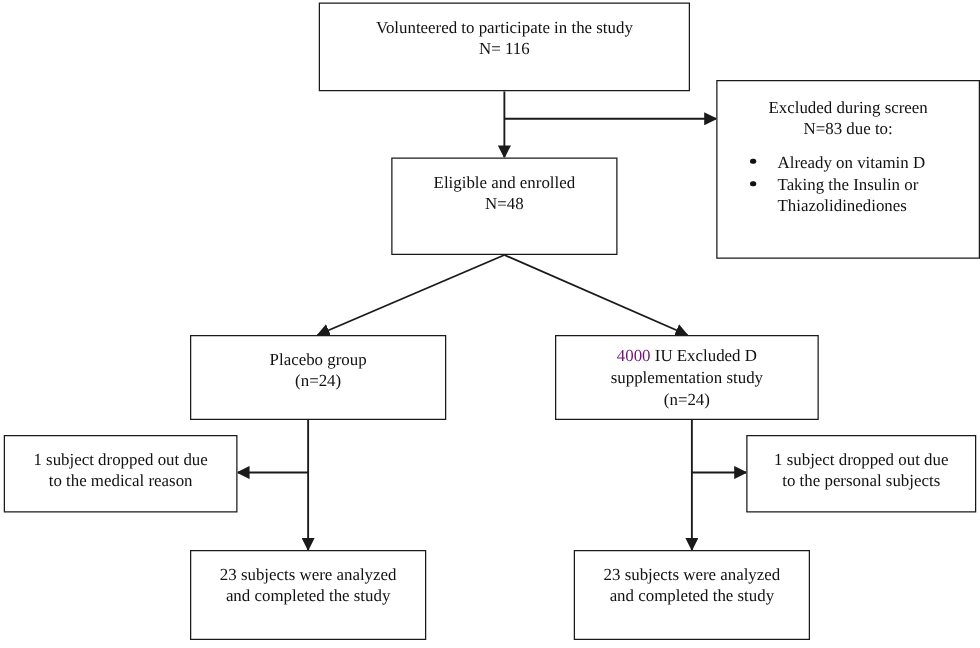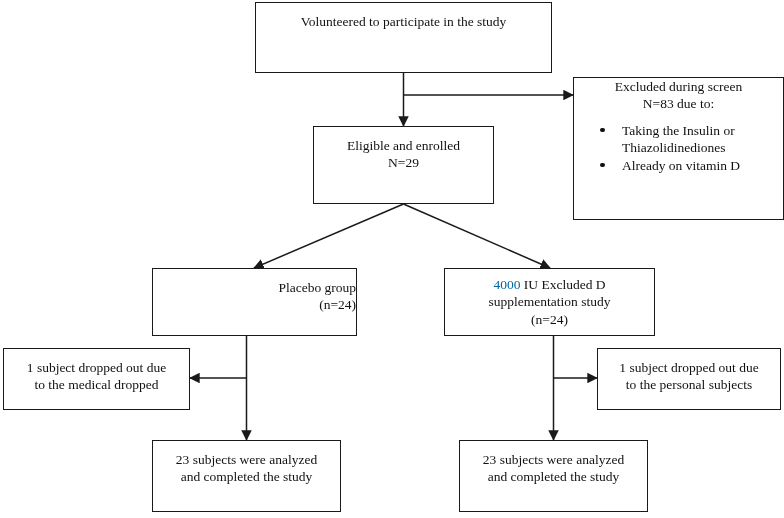--- a/index.html
+++ b/index.html
@@ -34,21 +34,21 @@
     line-height: 1.28;
     text-align: center;
     padding-top: 10px;
     z-index: 2;
   }
   .node .line {
     display: block;
     white-space: nowrap;
   }
   .accent {
-    color: #0369a1;
+    color: #701a75;
   }
   .bullet-list {
     list-style: none;
     margin: 9px 0 0 0;
     padding: 0 0 0 26px;
     text-align: left;
   }
   .bullet-list li {
     position: relative;
     padding-left: 22px;
@@ -59,23 +59,23 @@
     position: absolute;
     left: 0;
     top: 6px;
     width: 4.6px;
     height: 4.6px;
     border-radius: 50%;
     background: #111111;
   }
   
   #node-volunteered { left: 255px; top: 2px;   width: 297px; height: 71px; }
-  #node-excluded    { left: 573px; top: 77px;  width: 211px; height: 143px; padding-top: 0; }
+  #node-excluded    { left: 573px; top: 64px;  width: 211px; height: 143px; padding-top: 12px; }
   #node-enrolled    { left: 313px; top: 126px; width: 181px; height: 78px; }
-  #node-placebo     { left: 152px; top: 268px; width: 205px; height: 68px; text-align: right; }
+  #node-placebo     { left: 152px; top: 268px; width: 205px; height: 68px; }
   #node-vitamind    { left: 444px; top: 268px; width: 211px; height: 68px; padding-top: 7px; }
   #node-dropout-left  { left: 3px;   top: 348px; width: 187px; height: 62px; }
   #node-dropout-right { left: 597px; top: 348px; width: 184px; height: 62px; }
   #node-analyzed-left  { left: 152px; top: 440px; width: 189px; height: 72px; }
   #node-analyzed-right { left: 459px; top: 440px; width: 189px; height: 72px; }
 </style>
 </head>
 <body>
 
 <div id="flowchart">
@@ -99,57 +99,58 @@
 
     <path d="M 246.5 378 L 190 378" fill="none" stroke="#1a1a1a" stroke-width="1.5" marker-end="url(#arrow)"></path>
 
     <path d="M 553.5 336 L 553.5 440" fill="none" stroke="#1a1a1a" stroke-width="1.5" marker-end="url(#arrow)"></path>
 
     <path d="M 553.5 378 L 597 378" fill="none" stroke="#1a1a1a" stroke-width="1.5" marker-end="url(#arrow)"></path>
   </svg>
 
   <div class="node" id="node-volunteered">
     <span class="line">Volunteered to participate in the study</span>
+    <span class="line">N= 116</span>
   </div>
 
   <div class="node" id="node-excluded">
     <span class="line">Excluded during screen</span>
     <span class="line">N=83 due to:</span>
     <ul class="bullet-list">
       <li>
         <span class="bullet-dot"></span>
-        <span>Taking the Insulin or</span><br>
-        <span>Thiazolidinediones</span>
+        <span>Already on vitamin D</span>
       </li>
       <li>
         <span class="bullet-dot"></span>
-        <span>Already on vitamin D</span>
+        <span>Taking the Insulin or</span><br>
+        <span>Thiazolidinediones</span>
       </li>
     </ul>
   </div>
 
   <div class="node" id="node-enrolled">
     <span class="line">Eligible and enrolled</span>
-    <span class="line">N=29</span>
+    <span class="line">N=48</span>
   </div>
 
   <div class="node" id="node-placebo">
     <span class="line">Placebo group</span>
     <span class="line">(n=24)</span>
   </div>
 
   <div class="node" id="node-vitamind">
     <span class="line"><span class="accent">4000</span><span> IU Excluded D</span></span>
     <span class="line">supplementation study</span>
     <span class="line">(n=24)</span>
   </div>
 
   <div class="node" id="node-dropout-left">
     <span class="line">1 subject dropped out due</span>
-    <span class="line">to the medical dropped</span>
+    <span class="line">to the medical reason</span>
   </div>
 
   <div class="node" id="node-dropout-right">
     <span class="line">1 subject dropped out due</span>
     <span class="line">to the personal subjects</span>
   </div>
 
   <div class="node" id="node-analyzed-left">
     <span class="line">23 subjects were analyzed</span>
     <span class="line">and completed the study</span>

